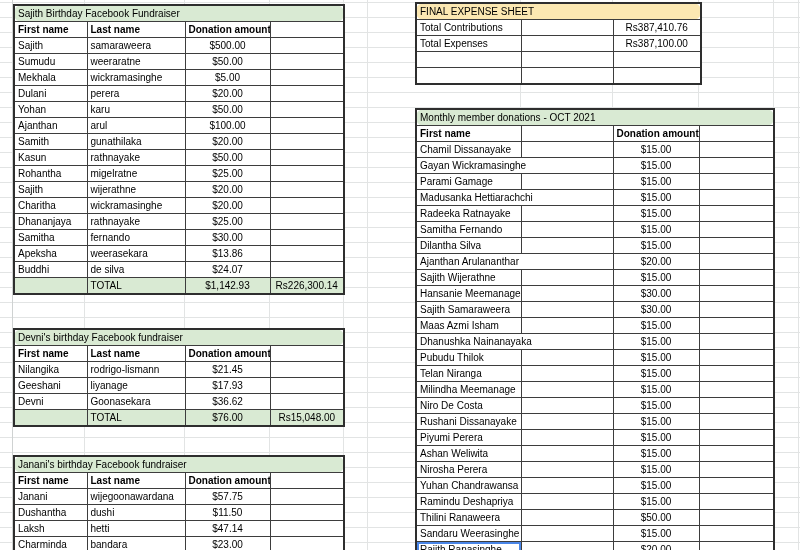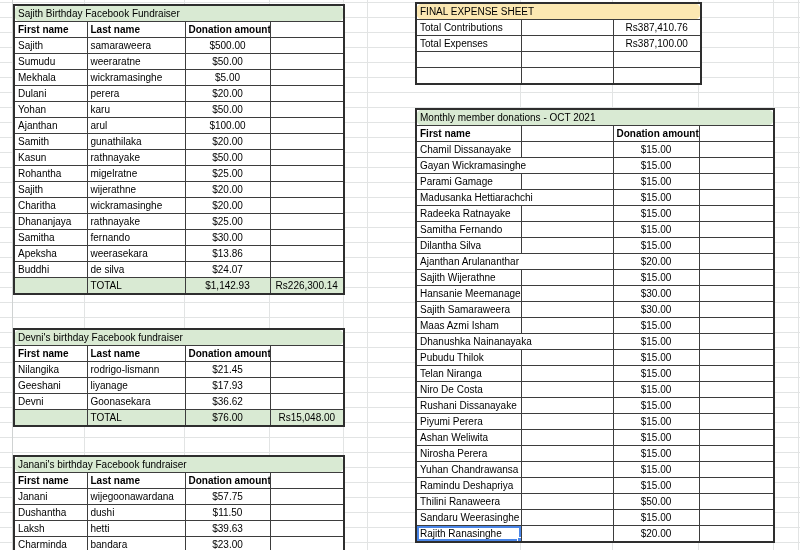--- a/index.html
+++ b/index.html
@@ -242,21 +242,21 @@
         </tr>
         <tr>
           <td>Dushantha</td>
           <td>dushi</td>
           <td class="amount">$11.50</td>
           <td></td>
         </tr>
         <tr>
           <td>Laksh</td>
           <td>hetti</td>
-          <td class="amount">$39.63</td>
+          <td class="amount">$47.14</td>
           <td></td>
         </tr>
         <tr>
           <td>Charminda</td>
           <td>bandara</td>
           <td class="amount">$23.00</td>
           <td></td>
         </tr>
       </tbody>
   </table>
@@ -395,20 +395,26 @@
           <td class="amount">$15.00</td>
           <td></td>
         </tr>
         <tr>
           <td>Telan Niranga</td>
           <td></td>
           <td class="amount">$15.00</td>
           <td></td>
         </tr>
         <tr>
+          <td>Milindha Meemanage</td>
+          <td></td>
+          <td class="amount">$15.00</td>
+          <td></td>
+        </tr>
+        <tr>
           <td>Niro De Costa</td>
           <td></td>
           <td class="amount">$15.00</td>
           <td></td>
         </tr>
         <tr>
           <td>Rushani Dissanayake</td>
           <td></td>
           <td class="amount">$15.00</td>
           <td></td>

